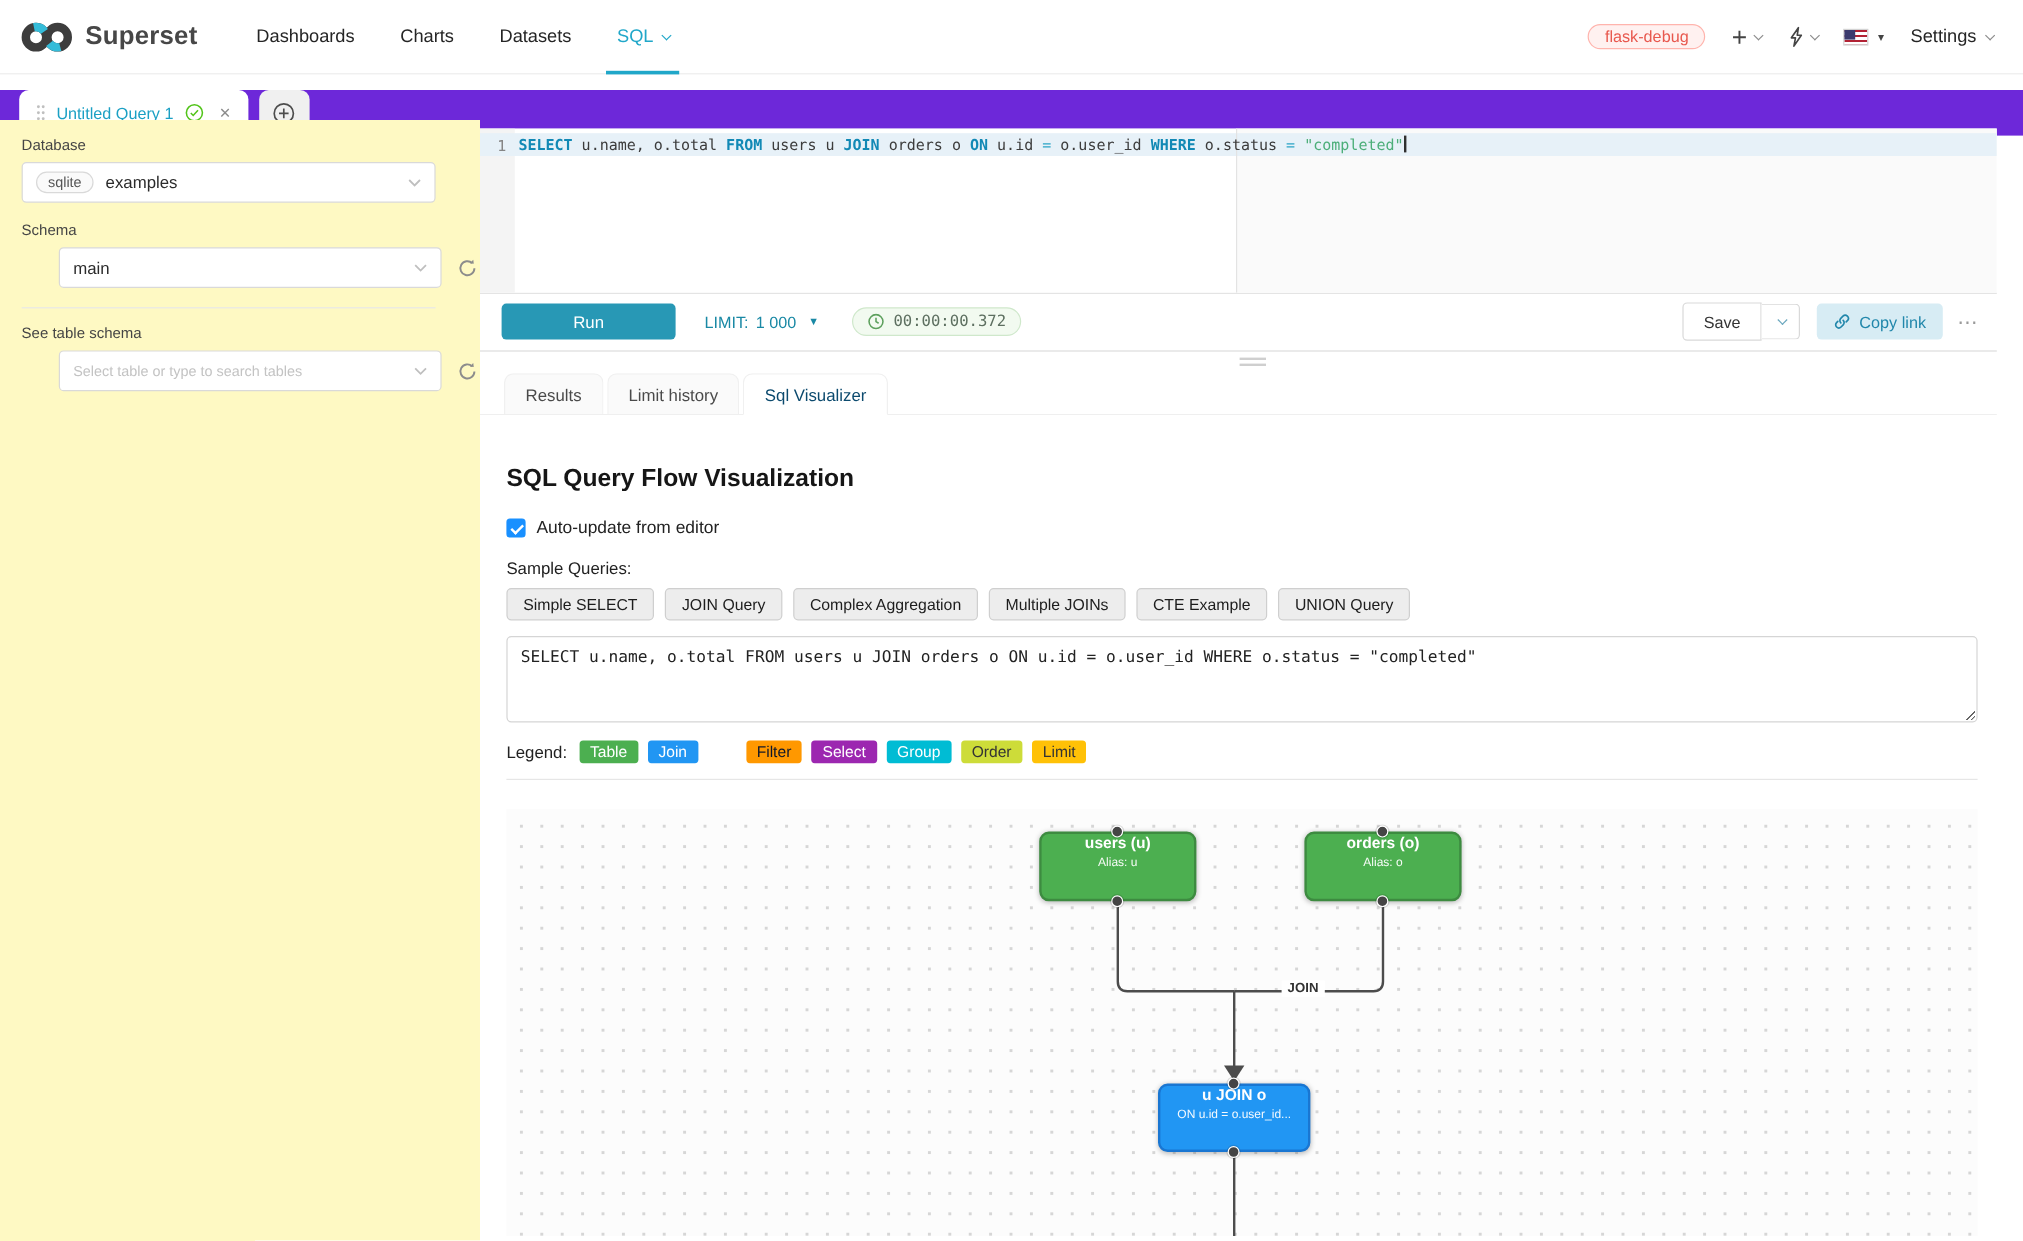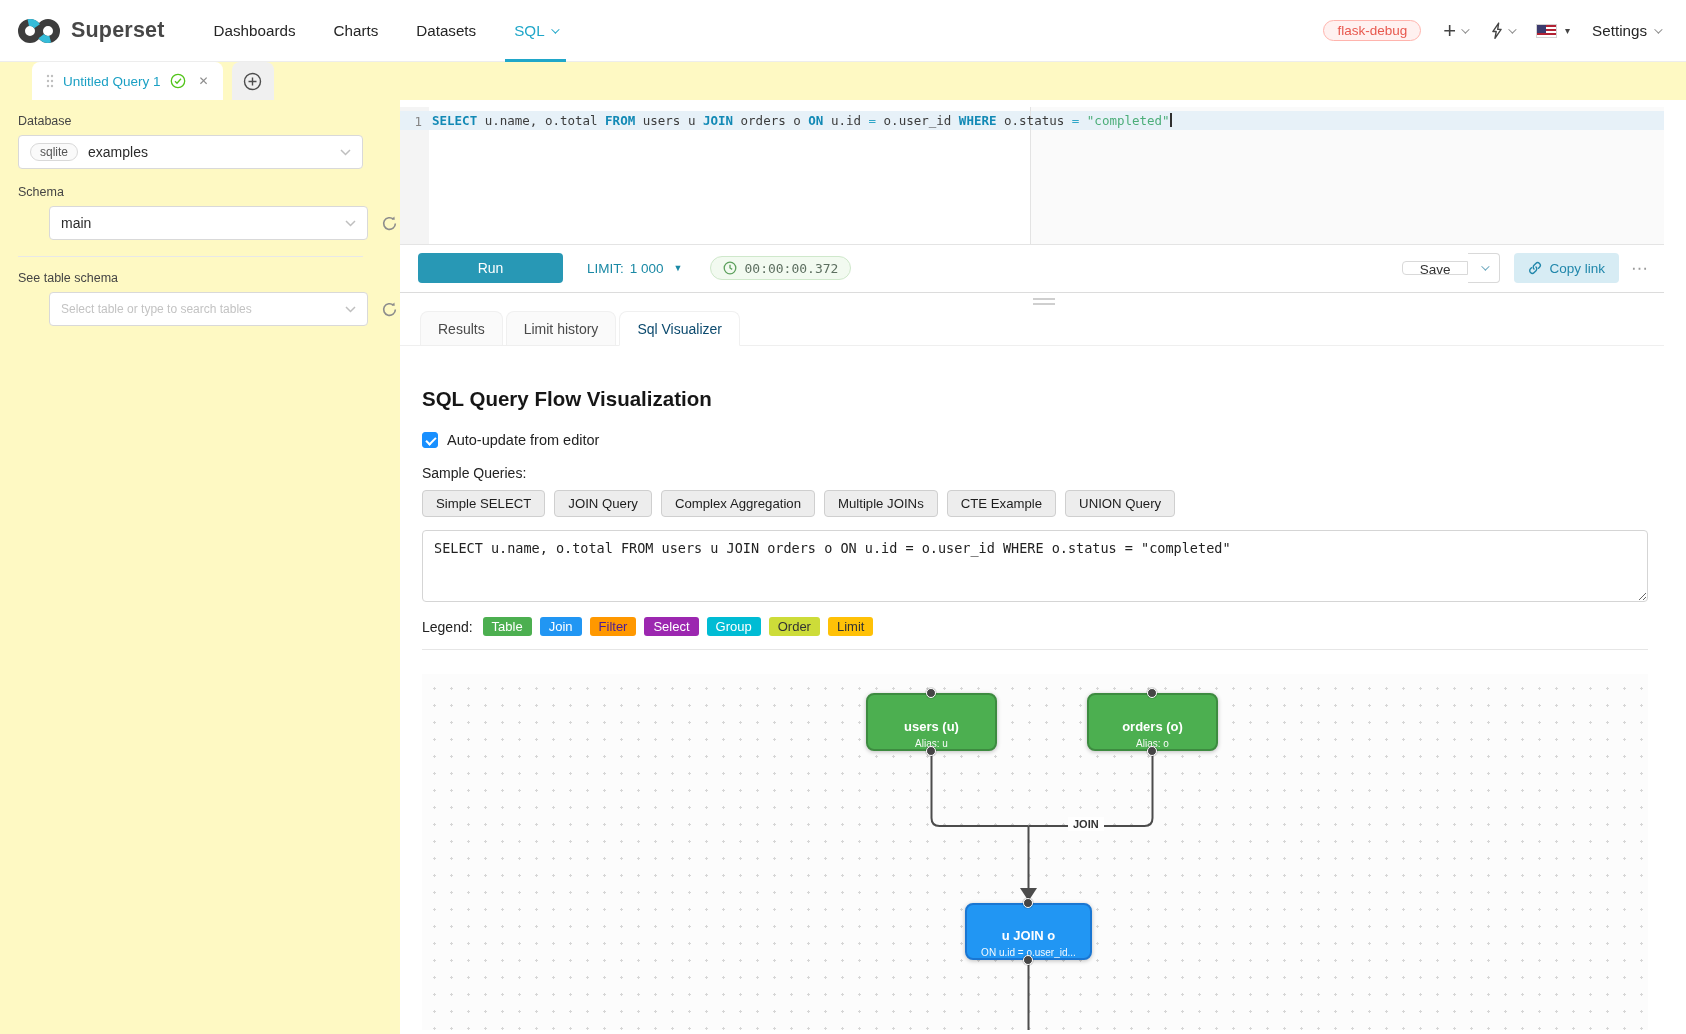--- a/index.html
+++ b/index.html
@@ -27,22 +27,22 @@
           border-bottom:1.6px solid #8c8c8c; transform:rotate(45deg) translateY(-2px); }
   .chev.teal { border-color:#20a7c9; }
   .chev.small { width:6px; height:6px; }
   .flag { width:21px; height:14px; position:relative; border:1px solid #d3d3d3;
           background:repeating-linear-gradient(#b22234 0 2px, #fff 2px 4px); }
   .flag .canton { position:absolute; top:0; left:0; width:9px; height:8px; background:#3c3b6e; }
   .flag-caret { color:#444; font-size:10px; margin-left:3px; }
   .settings { display:flex; align-items:center; gap:7px; font-size:15.2px; color:#252525; cursor:pointer; }
 
   
-  .tabstrip { position:absolute; top:62px; left:0; right:0; height:38px; background:#fef9c3;
-              display:flex; align-items:flex-end; padding-left:32px; }
+  .tabstrip { position:absolute; top:75px; left:0; right:0; height:38px; background:#6d28d9;
+              display:flex; align-items:flex-end; padding-left:16px; }
   .qtab { height:38px; background:#fff; border-radius:8px 8px 0 0; display:flex; align-items:center;
           gap:9px; padding:0 14px; cursor:pointer; }
   .qtab-title { color:#1ba0c4; font-size:13.5px; }
   .qtab-close { color:#8c8c8c; font-size:12px; margin-left:4px; cursor:pointer; }
   .plus-tab { margin-left:9px; height:38px; width:42px; background:#f0f0f0; border-radius:8px 8px 0 0;
               display:flex; align-items:center; justify-content:center; cursor:pointer; }
 
   
   .sidebar { position:absolute; top:100px; left:0; width:400px; bottom:0; background:#fef9c3; padding:14px 0 0 18px; }
   .fld-label { font-size:12.5px; color:#454545; margin-bottom:7px; }
@@ -82,21 +82,21 @@
   
   .toolbar { position:absolute; left:400px; top:253px; width:1264px; height:30px; display:flex; align-items:center; }
   .run-btn { width:145px; height:30px; margin-left:18px; background:#2898b5; color:#fff; border:none;
              border-radius:4px; font-size:14px; font-family:inherit; cursor:pointer; }
   .limit { display:flex; align-items:center; margin-left:24px; color:#1a89a5; font-size:13.5px; gap:6px; cursor:pointer; }
   .limit .tri { font-size:9px; margin-left:4px; }
   .timer { margin-left:28px; height:24px; padding:0 12px; border:1px solid #cfe8cb; background:#f2faf0;
            border-radius:12px; display:flex; align-items:center; gap:7px; }
   .timer-text { font:13px "DejaVu Sans Mono", monospace; color:#5d6f60; }
   .tb-spacer { flex:1; }
-  .save-main { height:14px; padding:0 17px; border:1px solid #d9d9d9; border-radius:4px 0 0 4px;
+  .save-main { height:32px; padding:0 17px; border:1px solid #d9d9d9; border-radius:4px 0 0 4px;
                background:#fff; font-size:13.5px; color:#333; font-family:inherit; cursor:pointer; }
   .save-caret { height:30px; width:32px; border:1px solid #d9d9d9; border-left:none; border-radius:0 4px 4px 0;
                 background:#fff; display:flex; align-items:center; justify-content:center; cursor:pointer; }
   .copy-link { margin-left:14px; height:30px; padding:0 14px; background:#d7ecf4; color:#2187ab; border:none;
                border-radius:4px; display:flex; align-items:center; gap:7px; font-size:13.5px; font-family:inherit; cursor:pointer; }
   .more-btn { margin:0 14px 0 12px; color:#9a9a9a; font-size:17px; letter-spacing:2px; cursor:pointer; }
   .pane-divider { position:absolute; left:400px; top:292px; width:1264px; height:1px; background:#dcdcdc; }
   .drag-handle { position:absolute; left:1033px; top:298px; width:22px; height:7px;
                  border-top:2px solid #cfcfcf; border-bottom:2px solid #cfcfcf; cursor:row-resize; }
 
@@ -127,21 +127,21 @@
   .legend-label { font-size:14px; color:#222; margin-right:2px; }
   .badge { padding:2px 9px; border-radius:3px; font-size:13px; }
   .viz-hr { margin-top:13px; width:1226px; height:1px; background:#e6e6e6; }
 
   
   .canvas { position:relative; margin-top:24px; width:1226px; height:356px; background-color:#fcfcfc;
             background-image:radial-gradient(circle, #d6d6d6 1.2px, transparent 1.3px);
             background-size:17px 17px; background-position:4px 6px; overflow:hidden; }
   .edges { position:absolute; inset:0; pointer-events:none; }
   .fnode { position:absolute; width:131px; height:58px; border-radius:8px; display:flex; flex-direction:column;
-           align-items:center; justify-content:flex-end; gap:4px; color:#fff; box-shadow:0 1px 4px rgba(0,0,0,.25); cursor:grab; }
+           align-items:center; justify-content:flex-start; gap:4px; color:#fff; box-shadow:0 1px 4px rgba(0,0,0,.25); cursor:grab; }
   .fnode .t { font-size:13px; font-weight:700; }
   .fnode .s { font-size:10px; opacity:.95; }
   .node-users  { left:444px; top:19px;  background:#4caf50; border:2px solid #3d8b40; }
   .node-orders { left:665px; top:19px;  background:#4caf50; border:2px solid #3d8b40; }
   .node-join   { left:543px; top:229px; width:127px; height:57px; background:#2196f3; border:2px solid #1976d2; }
   .handle { position:absolute; width:10px; height:10px; border-radius:50%; background:#454545;
             border:1.5px solid #fff; box-shadow:0 0 0 1px rgba(0,0,0,.12); }
   .edge-label { position:absolute; left:646px; top:143px; background:#fff; padding:1px 5px;
                 font-size:11px; font-weight:700; color:#333; }
 </style>
@@ -343,21 +343,21 @@
         <button class="sample-btn">UNION Query</button>
       </div>
 
     <textarea class="sql-textarea" spellcheck="false" style="">SELECT u.name, o.total FROM users u JOIN orders o ON u.id = o.user_id WHERE o.status = "completed"</textarea>
 
     <div class="legend-row">
       <span class="legend-label">Legend:</span>
       <span style="display:flex;gap:8px" id="legend-badges">
           <span class="badge" style="background: rgb(76, 175, 80); color: rgb(255, 255, 255);">Table</span>
           <span class="badge" style="background: rgb(33, 150, 243); color: rgb(255, 255, 255);">Join</span>
-          <span class="badge" style="background: rgb(255, 152, 0); color: #4c1d95;">Filter</span>
+          <span class="badge" style="background: rgb(255, 152, 0); color: #0f172a; margin-left: 32px;">Filter</span>
           <span class="badge" style="background: rgb(156, 39, 176); color: rgb(255, 255, 255);">Select</span>
           <span class="badge" style="background: rgb(0, 188, 212); color: rgb(255, 255, 255);">Group</span>
           <span class="badge" style="background: rgb(205, 220, 57); color: rgb(51, 51, 51);">Order</span>
           <span class="badge" style="background: rgb(255, 193, 7); color: rgb(51, 51, 51);">Limit</span>
         </span>
     </div>
 
     <div class="viz-hr"></div>
 
     <div class="canvas">

